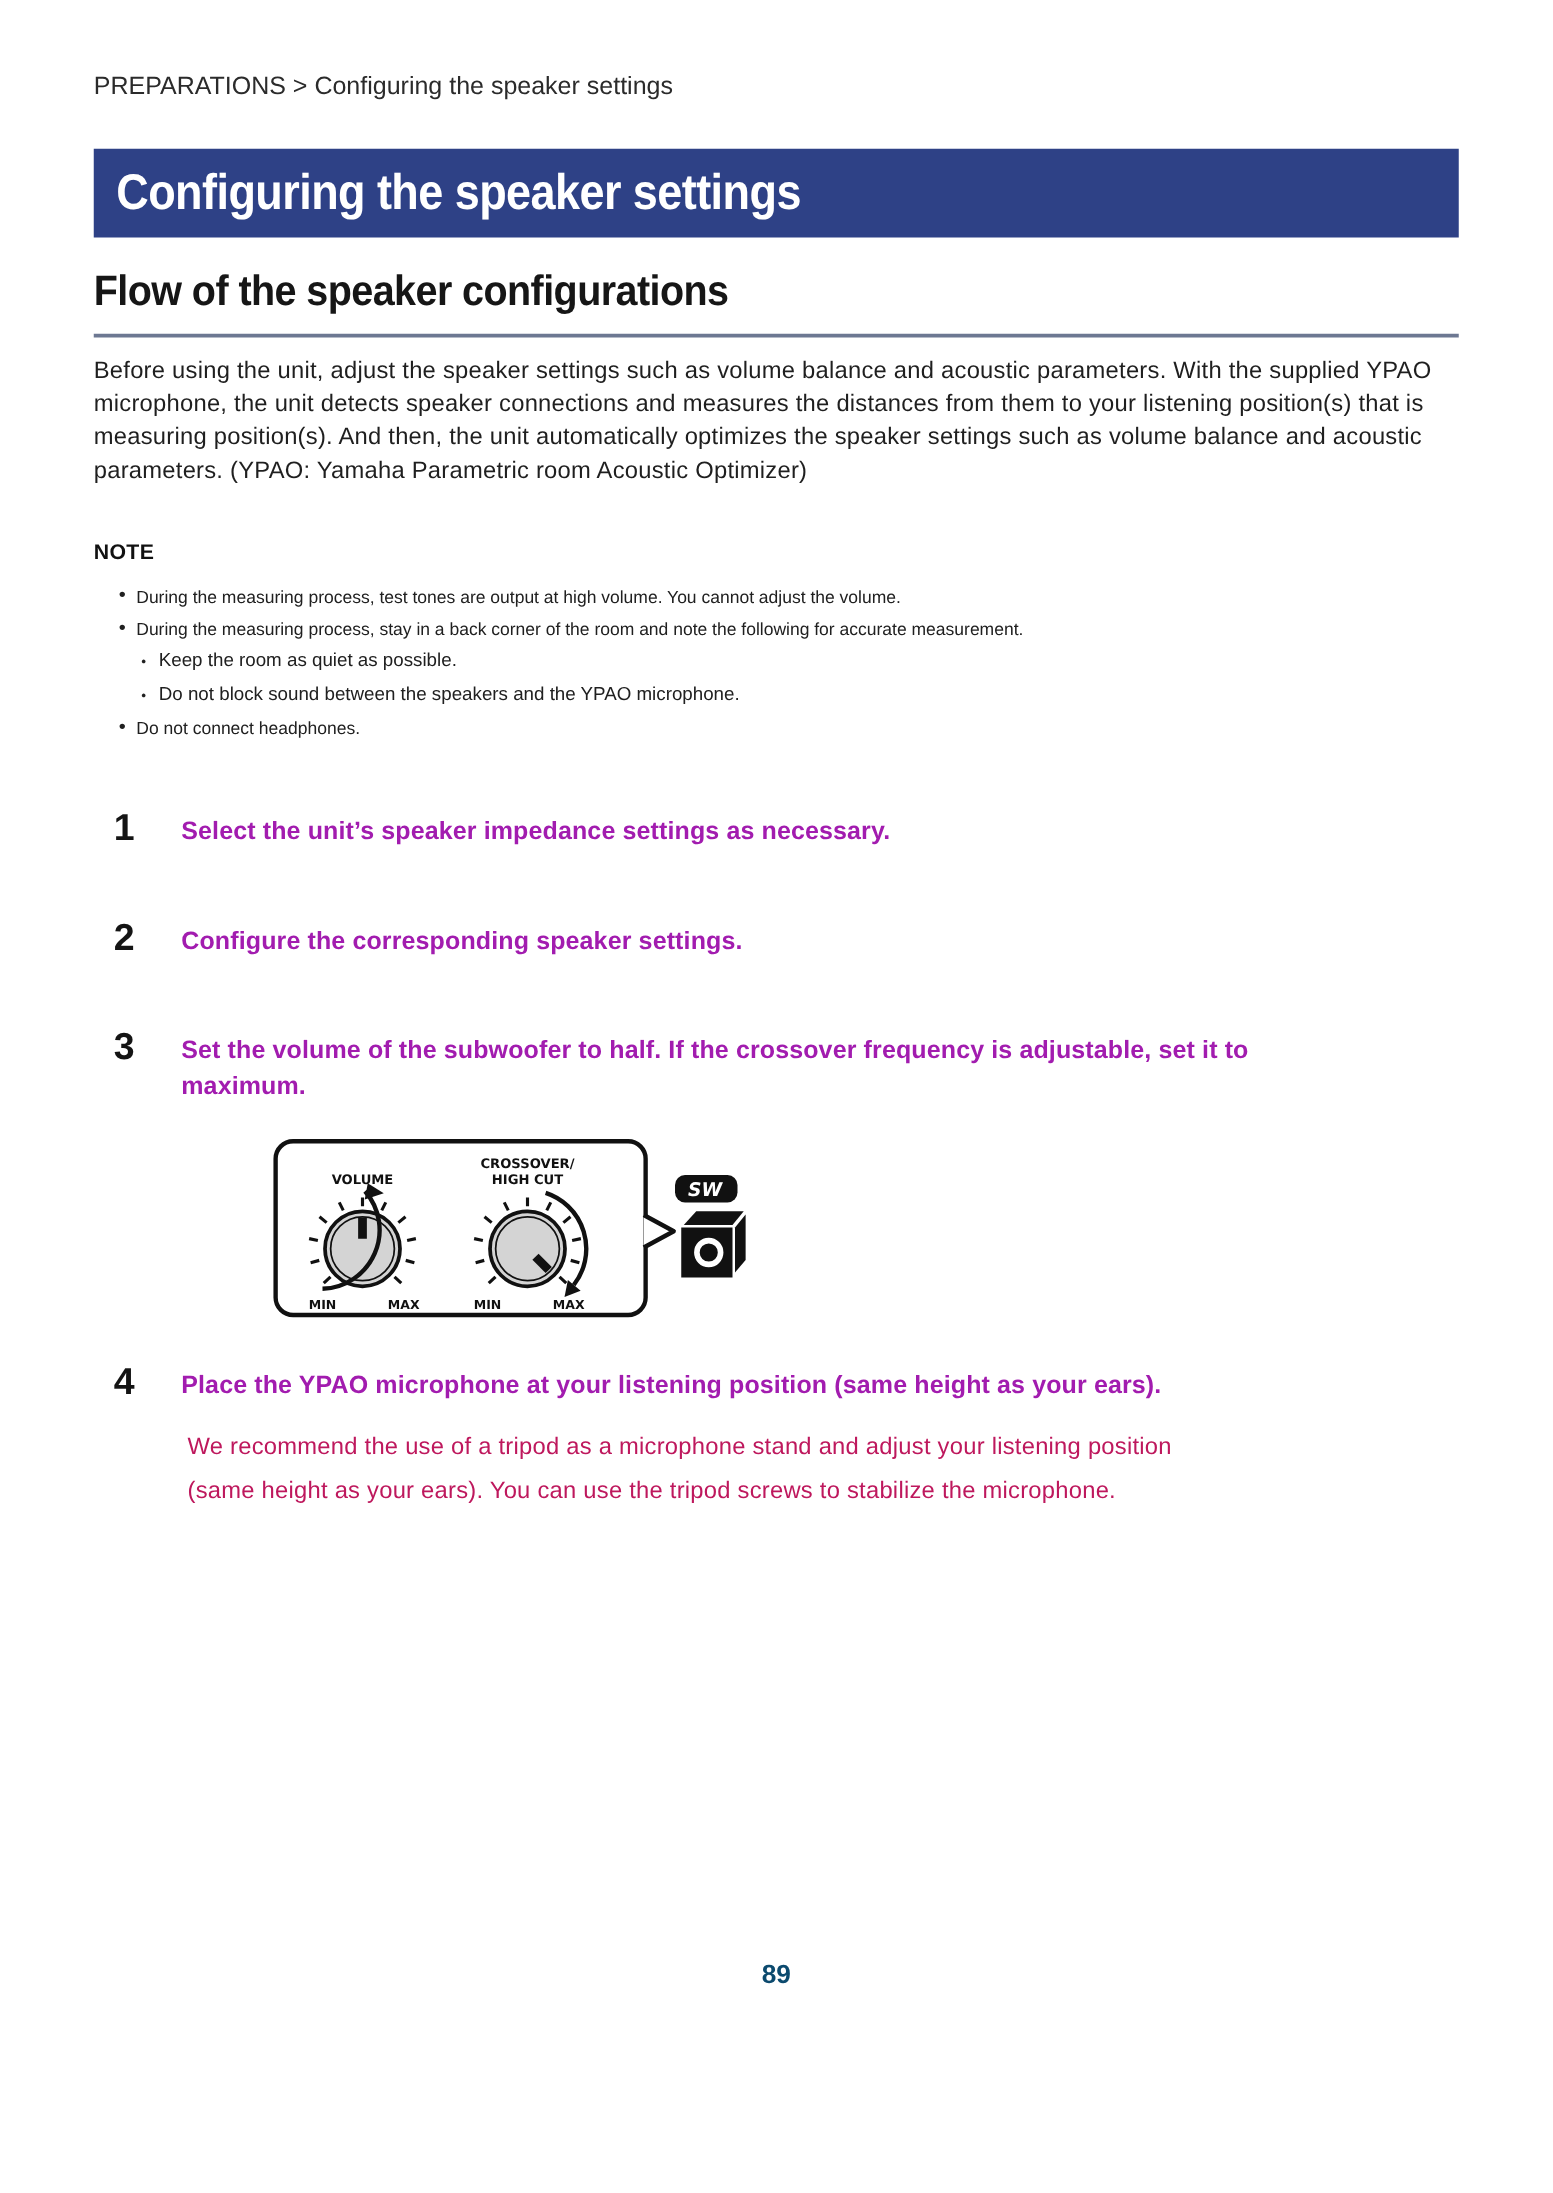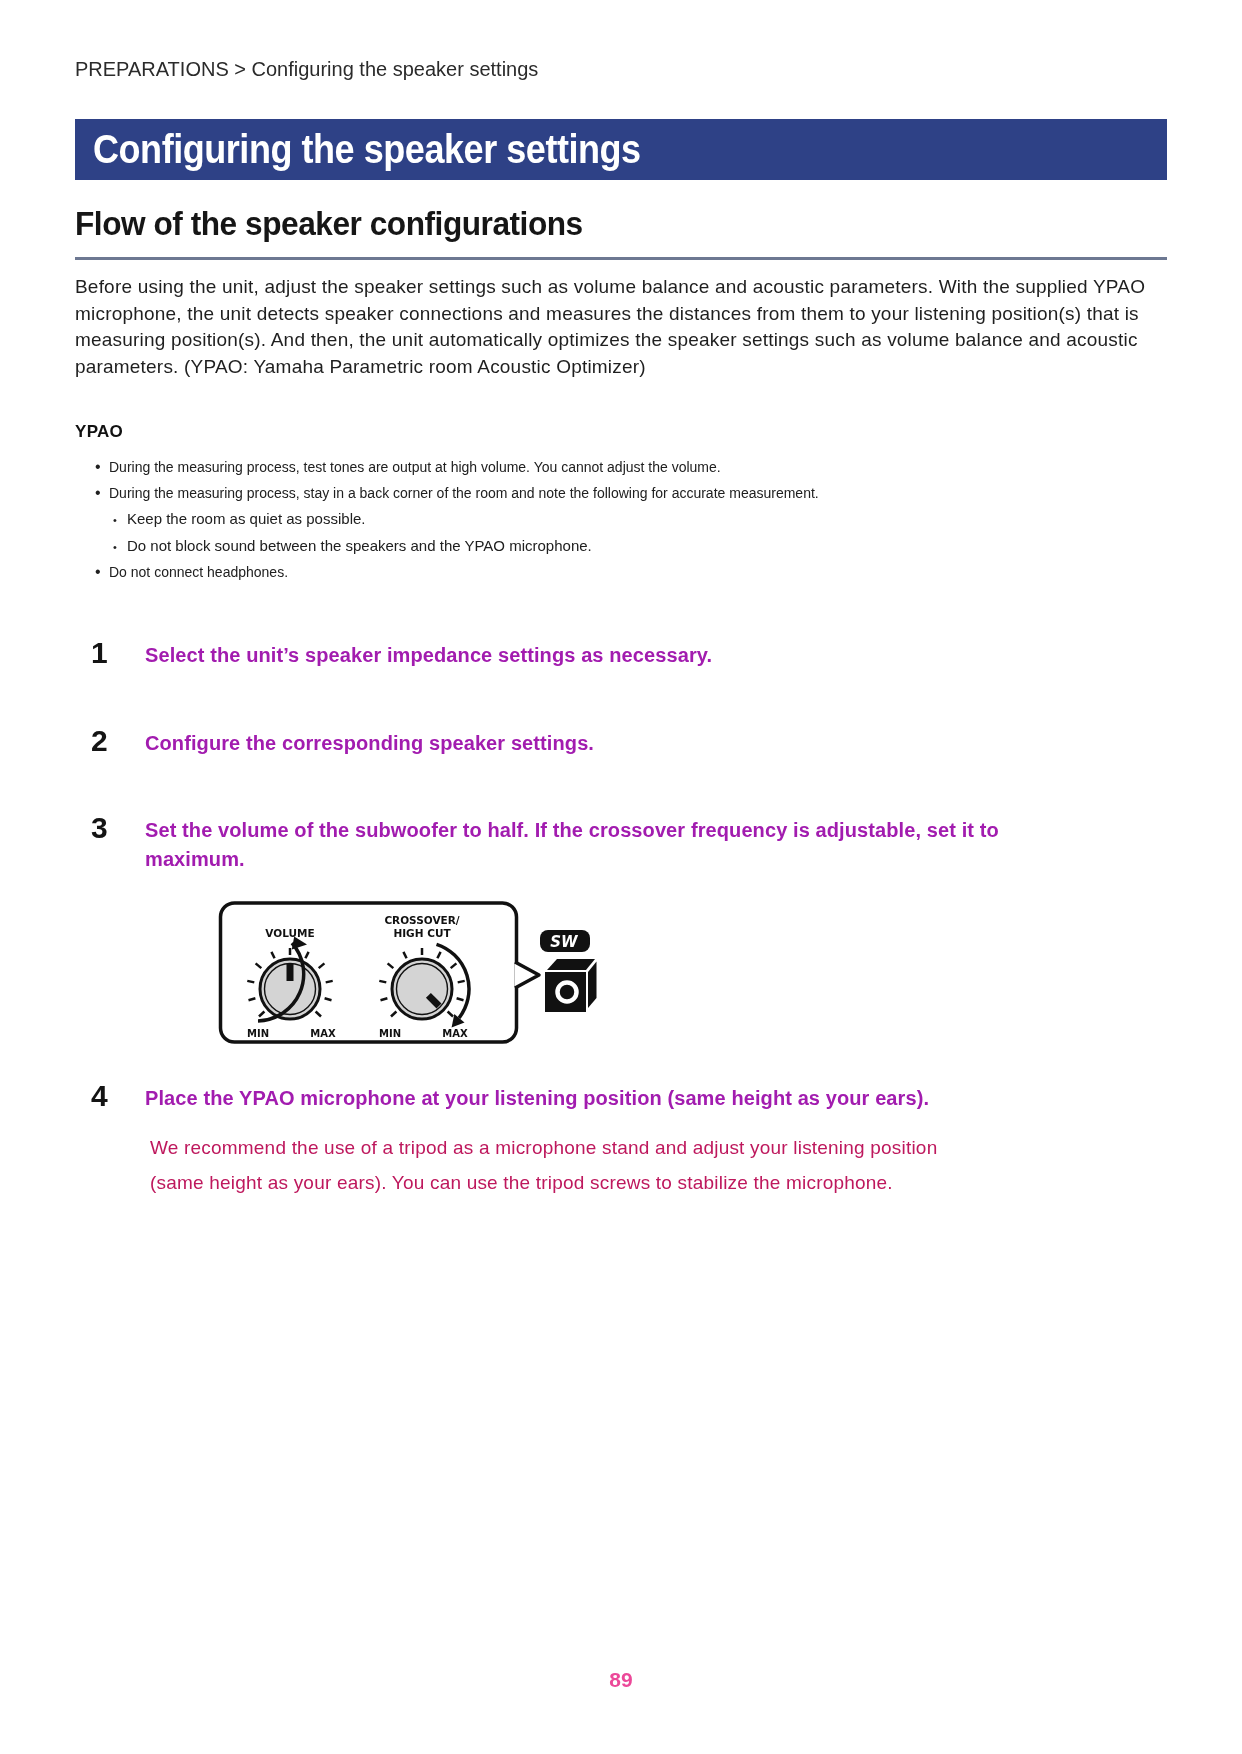--- a/index.html
+++ b/index.html
@@ -16,21 +16,21 @@
   .content { padding: 58px 75px 0 75px; }
 
   .breadcrumb {
     font-size: 20px;
     color: #2b2b2b;
     letter-spacing: 0px;
   }
 
   .banner {
     margin-top: 38px;
-    height: 61px;
+    height: 71px;
     background: #2e4186;
     display: flex;
     align-items: center;
     padding-left: 18px;
   }
   .banner h1 {
     color: #ffffff;
     font-size: 40px;
     font-weight: bold;
     letter-spacing: -0.5px;
@@ -136,25 +136,25 @@
     margin-top: 26px;
     margin-left: 73px;
     width: 380px;
     height: 150px;
   }
 
   .page-number {
     position: absolute;
     left: 0;
     right: 0;
-    top: 1668px;
+    top: 1568px;
     text-align: center;
     font-size: 21px;
     font-weight: bold;
-    color: #ec4899;
+    color: #0c4a6e;
   }
 
   .fig-label {
     font-family: "DejaVu Sans", sans-serif;
     font-weight: bold;
     font-size: 10.5px;
     fill: #111111;
   }
   .fig-minmax {
     font-family: "DejaVu Sans", sans-serif;
@@ -180,21 +180,21 @@
 
     <div class="banner">
       <h1>Configuring the speaker settings</h1>
     </div>
 
     <div class="section-title">Flow of the speaker configurations</div>
     <div class="section-rule"></div>
 
     <p class="intro">Before using the unit, adjust the speaker settings such as volume balance and acoustic parameters. With the supplied YPAO microphone, the unit detects speaker connections and measures the distances from them to your listening position(s) that is measuring position(s). And then, the unit automatically optimizes the speaker settings such as volume balance and acoustic parameters. (YPAO: Yamaha Parametric room Acoustic Optimizer)</p>
 
-    <div class="note-label">YPAO</div>
+    <div class="note-label">NOTE</div>
     <div class="note-list">
       <div class="note-item">During the measuring process, test tones are output at high volume. You cannot adjust the volume.</div>
       <div class="note-item">During the measuring process, stay in a back corner of the room and note the following for accurate measurement.</div>
       <div class="note-subitem">Keep the room as quiet as possible.</div>
       <div class="note-subitem">Do not block sound between the speakers and the YPAO microphone.</div>
       <div class="note-item">Do not connect headphones.</div>
     </div>
 
     <div class="steps">
 

